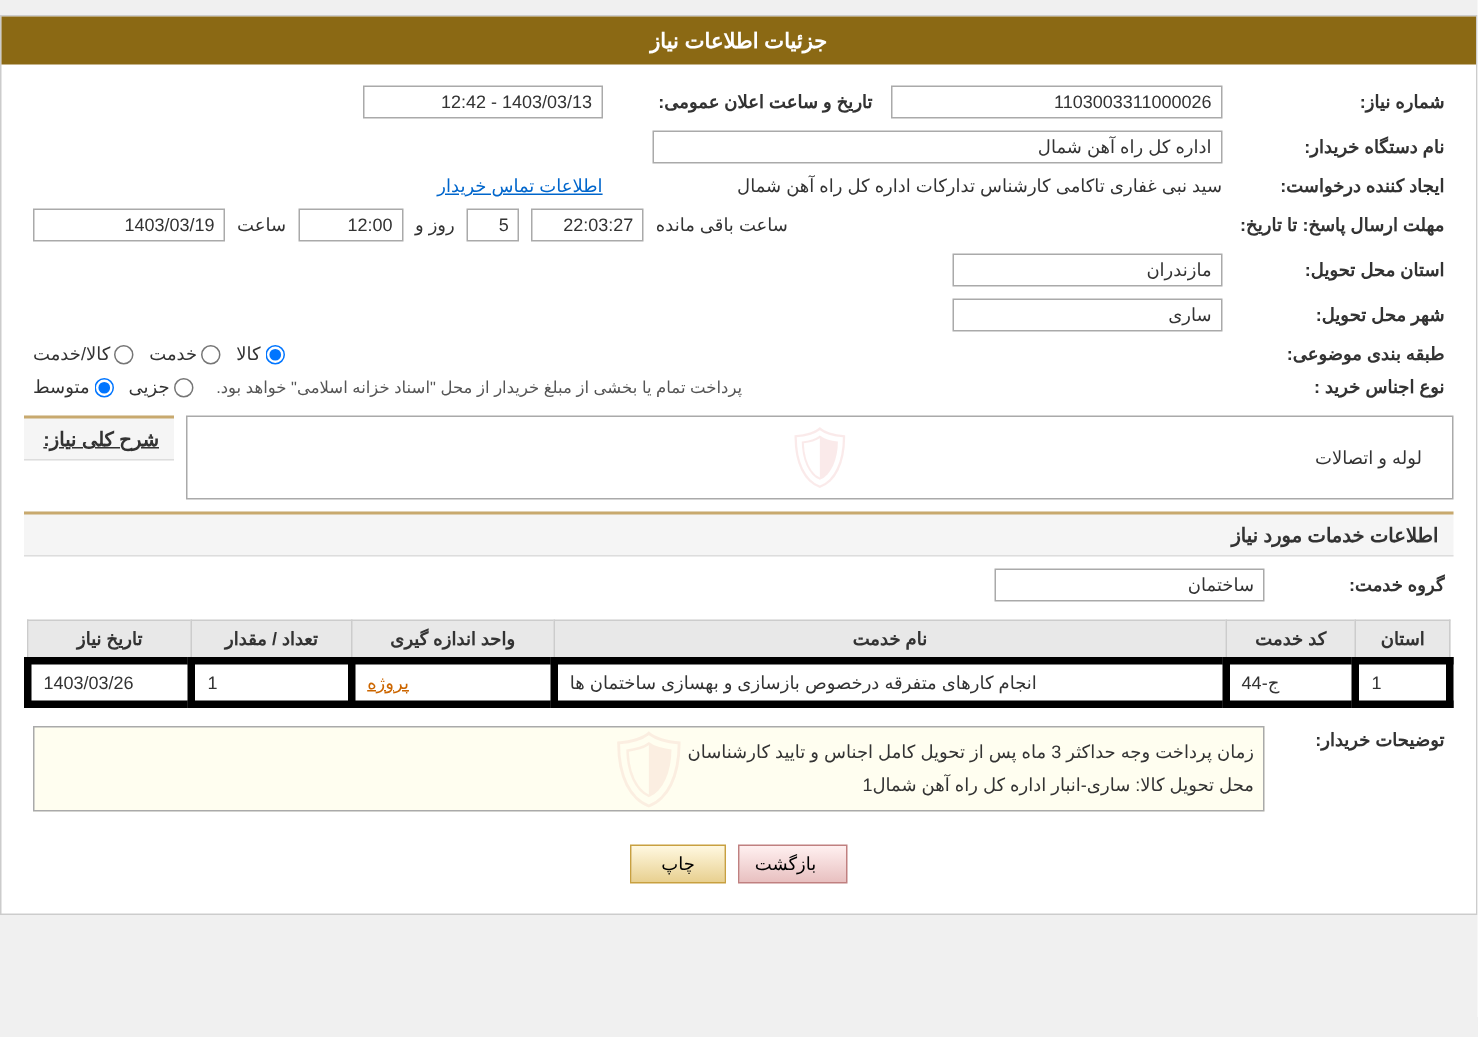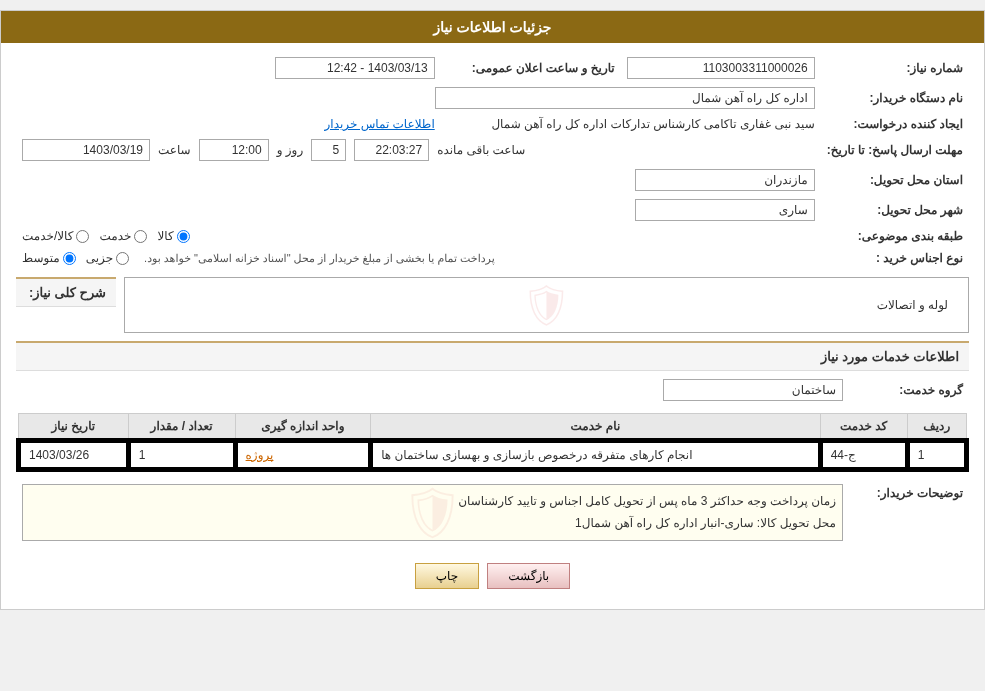--- a/index.html
+++ b/index.html
@@ -114,21 +114,21 @@
     }
     .btn {
       padding: 5px 20px;
       border: 1px solid #aaa;
       cursor: pointer;
       font-family: Tahoma, Arial, sans-serif;
       font-size: 12px;
       background: linear-gradient(to bottom, #fff, #e0e0e0);
     }
     .btn-print { background: linear-gradient(to bottom, #fff8e0, #e8d090); border-color: #c8a040; }
-    .btn-back { background: linear-gradient(to bottom, #fff0f0, #e8c0c0); border-color: #c08080; }
+    .btn-back { background: linear-gradient(to bottom, #fff0f0, #e8c0c0); border-color: #c08080; padding-left: 10px; }
     .notes-box {
       border: 1px solid #aaa;
       padding: 6px;
       background: #fffef0;
       text-align: right;
       line-height: 1.8;
       min-height: 50px;
     }
   </style>
 </head>
@@ -141,21 +141,21 @@
 
   <div class="content">
 
     <table class="info-table">
       <tbody>
           <tr>
         <td class="label-cell" style="width:120px;">
           <span>شماره نیاز:</span>
         </td>
         <td class="value-cell" style="width:200px;">
-          <div class="input-box input-wide" style="width:188px;">
+          <div class="input-box input-wide" style="width:221px;">
             <span>1103003311000026</span>
           </div>
         </td>
         <td class="label-cell" style="width:180px;">
           <span>تاریخ و ساعت اعلان عمومی:</span>
         </td>
         <td class="value-cell">
           <div class="input-box" style="width:160px;">
             <span>1403/03/13 - 12:42</span>
           </div>
@@ -271,21 +271,21 @@
               </div>
             </div>
             <span style="font-size:11px;color:#555;">پرداخت تمام یا بخشی از مبلغ خریدار از محل "اسناد خزانه اسلامی" خواهد بود.</span>
           </div>
         </td>
       </tr>
     </tbody>
       </table>
 
     <div style="display:flex; align-items:flex-start; gap:8px; margin:6px 0; flex-direction:row-reverse;">
-      <div class="section-title" style="margin:0; white-space:nowrap; min-width:100px; font-size:13px;">
+      <div class="section-title" style="margin:0; white-space:nowrap; min-width:100px; font-size:13px;text-decoration:underline;">
         <span>شرح کلی نیاز:</span>
       </div>
       <div style="flex:1; border:1px solid #aaa; padding:20px; min-height:50px; background:#fff; position:relative;">
 
         <div style="position:absolute; left:50%; top:50%; transform:translate(-50%,-50%); opacity:0.08; font-size:40px; color:#c00; pointer-events:none;">
           🛡
         </div>
         <span style="display:block; text-align:right;">لوله و اتصالات</span>
       </div>
     </div>
@@ -305,21 +305,21 @@
             <span>ساختمان</span>
           </div>
         </td>
       </tr>
     </tbody>
       </table>
 
     <table class="data-table">
       <thead>
         <tr>
-          <th><span>ردیف</span></th>
+          <th><span>استان</span></th>
           <th><span>کد خدمت</span></th>
           <th><span>نام خدمت</span></th>
           <th><span>واحد اندازه گیری</span></th>
           <th><span>تعداد / مقدار</span></th>
           <th><span>تاریخ نیاز</span></th>
         </tr>
       </thead>
       <tbody id="services-tbody">
       <tr>
       <td>1</td>

